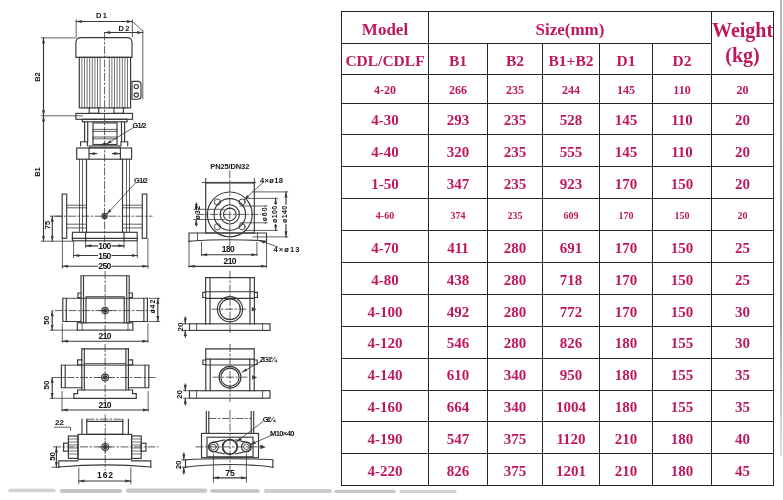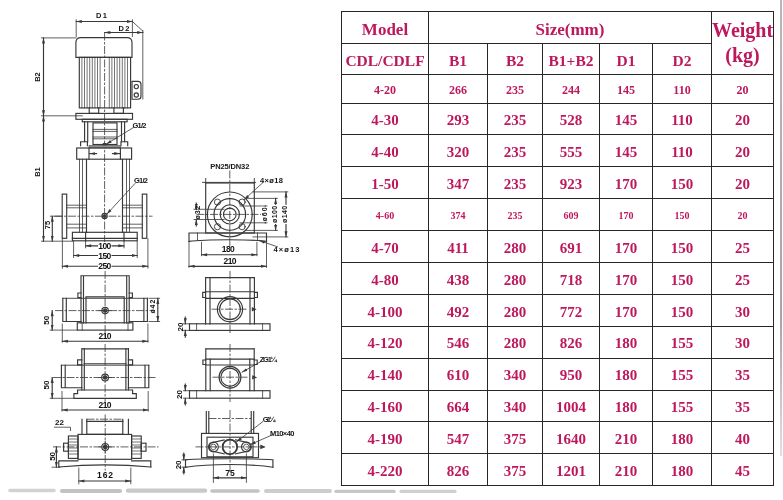--- a/index.html
+++ b/index.html
@@ -660,21 +660,21 @@
         <td>340</td>
         <td>1004</td>
         <td>180</td>
         <td>155</td>
         <td>35</td>
       </tr>
 <tr style="height:31.9px;font-size:15px">
         <td>4-190</td>
         <td>547</td>
         <td>375</td>
-        <td>1640</td>
+        <td>1120</td>
         <td>210</td>
         <td>180</td>
         <td>40</td>
       </tr>
 <tr style="height:31.9px;font-size:15px">
         <td>4-220</td>
         <td>826</td>
         <td>375</td>
         <td>1201</td>
         <td>210</td>

